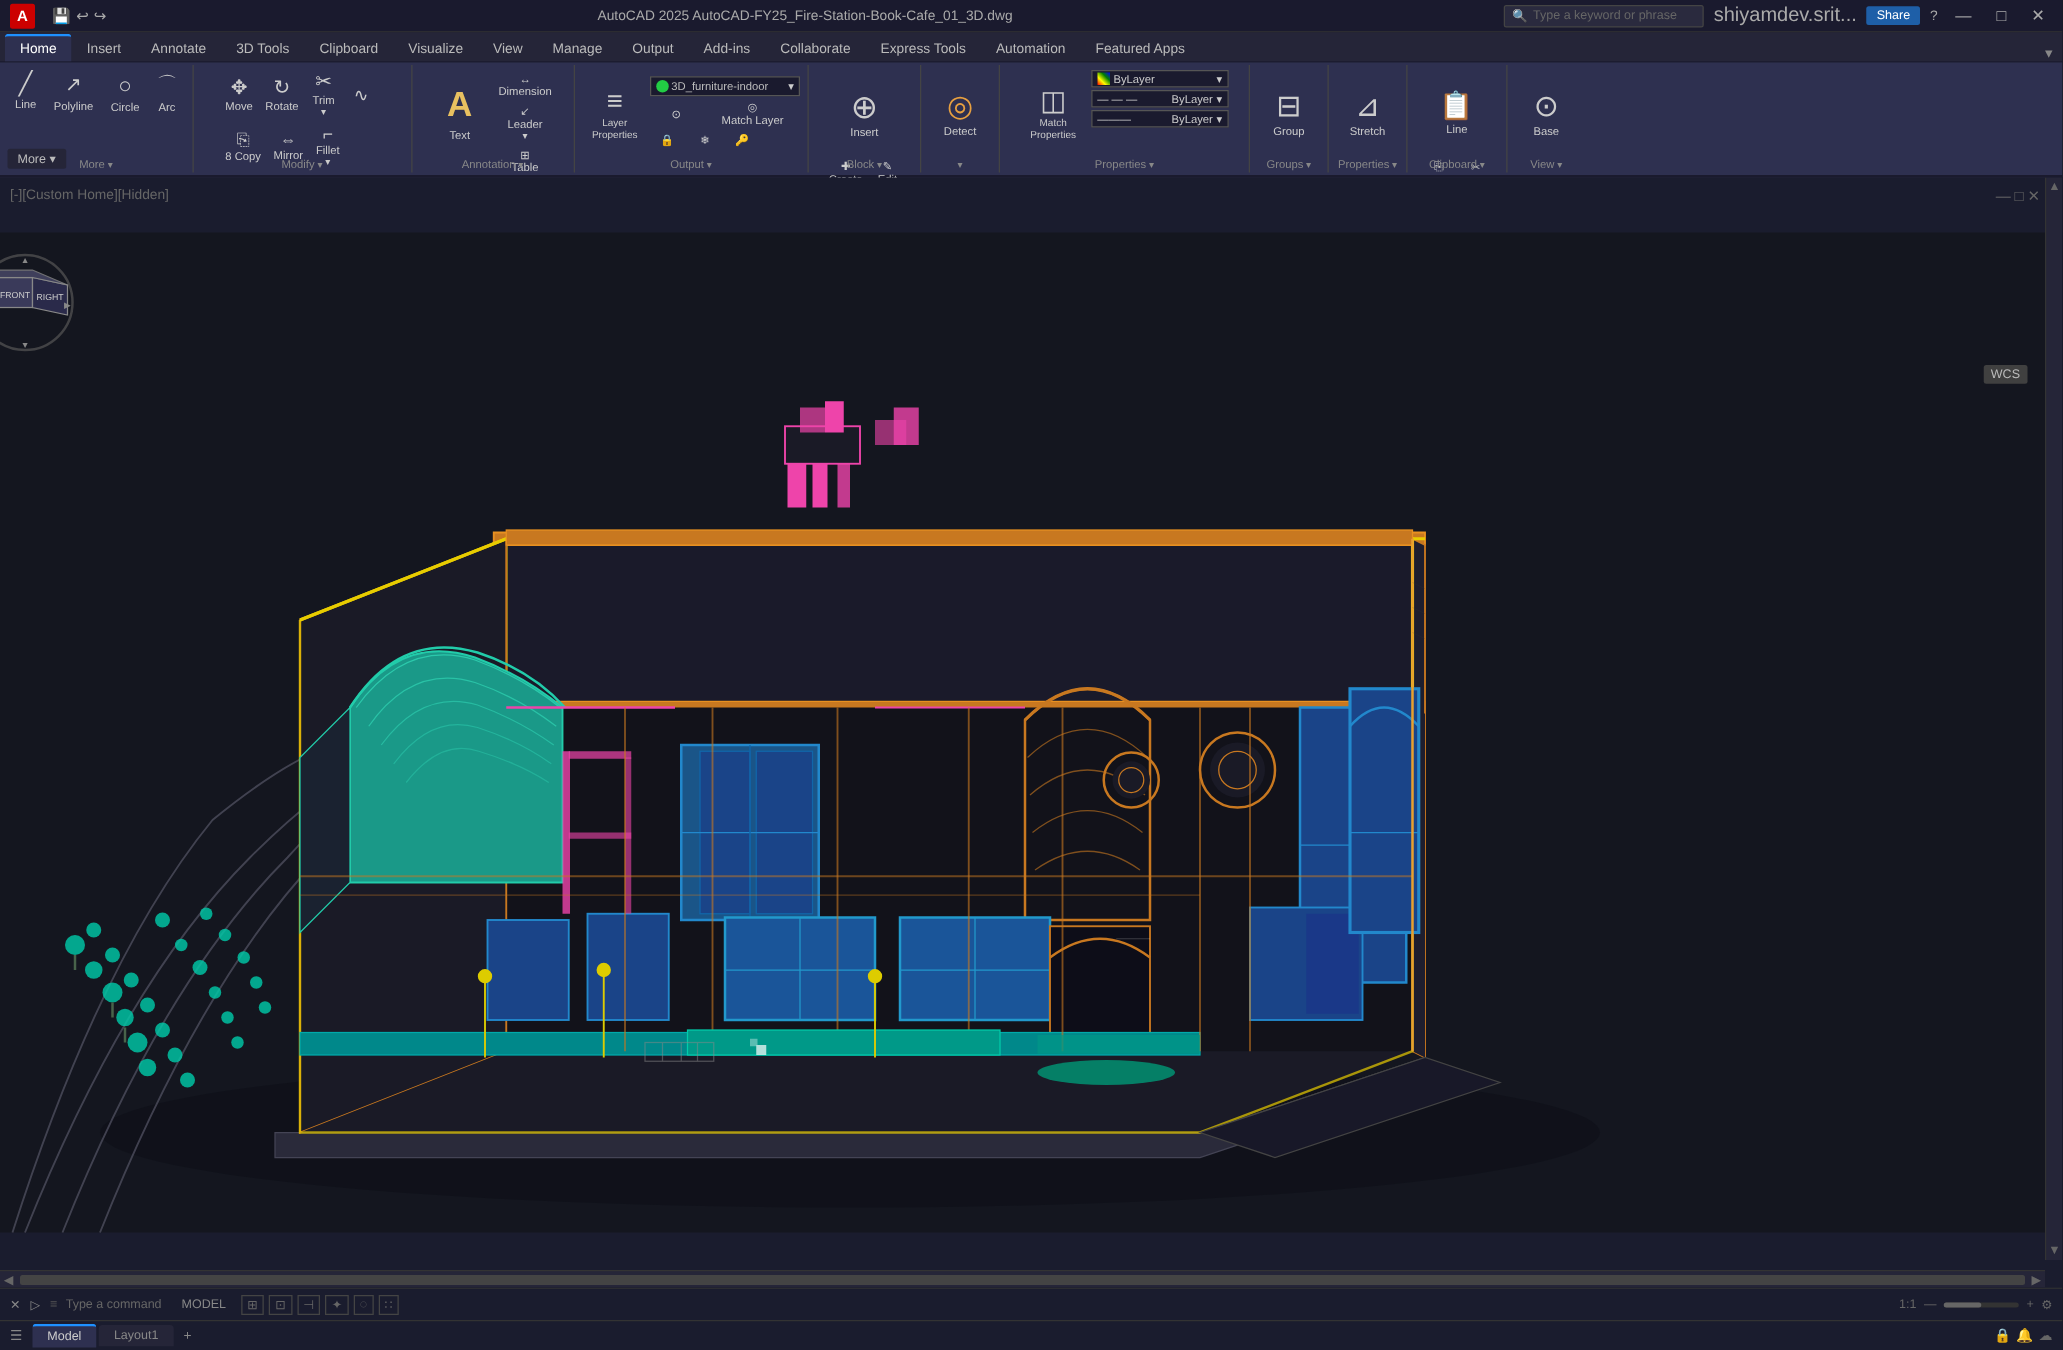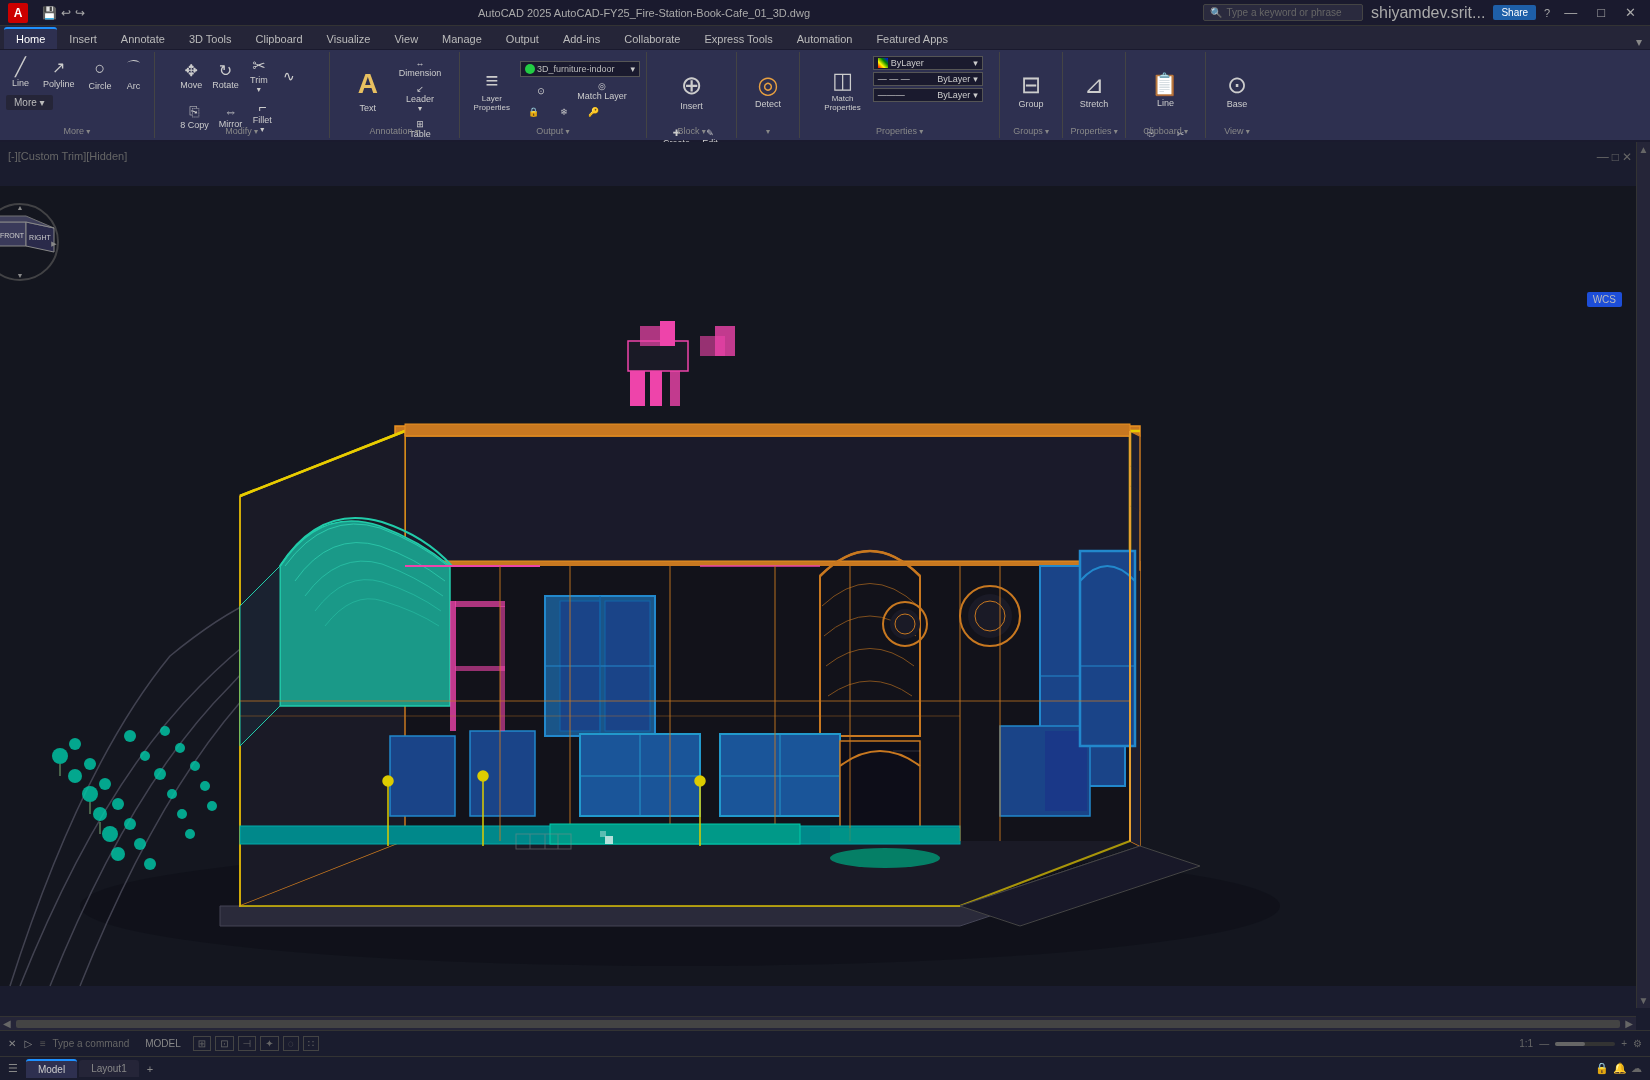--- a/index.html
+++ b/index.html
@@ -131,21 +131,21 @@
     #nav-cube {
       position: absolute;
       top: 60px; right: 20px;
       z-index: 10;
     }
     #wcs-label {
       position: absolute;
       top: 150px; right: 28px;
       color: #bbb;
       font-size: 10px;
-      background: #1d4ed8;
+      background: #404040;
       padding: 2px 6px;
       border-radius: 2px;
       z-index: 10;
     }
     #scroll-v {
       position: absolute;
       right: 0; top: 0; bottom: 22px;
       width: 14px;
       background: #252538;
       border-left: 1px solid #333;
@@ -234,21 +234,21 @@
       padding: 4px 8px; border-radius: 3px; cursor: pointer; color: #ccc;
       font-size: 9px; text-align: center; min-width: 50px; height: 68px;
     }
     .ribbon-large-btn .icon { font-size: 28px; margin-bottom: 3px; }
 
     
     .has-dropdown:after { content: ' ▾'; font-size: 8px; }
 
     
     .small-row { display: flex; gap: 2px; }
-    .sm-btn { font-size: 9px; color: #bbb; padding: 1px 4px; cursor: pointer; border-radius: 2px; white-space: nowrap; }
+    .sm-btn { font-size: 9px; color: #bbb; padding: 1px 4px; cursor: pointer; border-radius: 2px; white-space: nowrap; margin-top: 24px; }
 
     
     .layer-dropdown {
       background: #1a1a2e;
       border: 1px solid #555;
       color: #ccc;
       font-size: 10px;
       padding: 2px 4px;
       display: flex; align-items: center; gap: 3px;
       cursor: pointer;
@@ -548,21 +548,21 @@
         <span>Base</span>
       </div>
     </div>
     <div class="ribbon-group-label">View</div>
   </div>
 
 </div>
 
 <div id="canvas-area" style="position:relative;height:calc(1080px - 26px - 24px - 92px - 26px - 24px);background:#1a1c2e;overflow:hidden;">
 
-  <div id="viewport-label">[-][Custom Trim][Hidden]</div>
+  <div id="viewport-label">[-][Custom Home][Hidden]</div>
 
   <div style="position:absolute;top:8px;right:18px;z-index:10;display:flex;gap:3px;">
     <span style="color:#666;cursor:pointer;font-size:12px;">—</span>
     <span style="color:#666;cursor:pointer;font-size:12px;">□</span>
     <span style="color:#666;cursor:pointer;font-size:12px;">✕</span>
   </div>
 
   <svg id="building-canvas" viewBox="0 0 1650 800" xmlns="http://www.w3.org/2000/svg">
 
     <rect width="1650" height="800" fill="#14161f"></rect>

